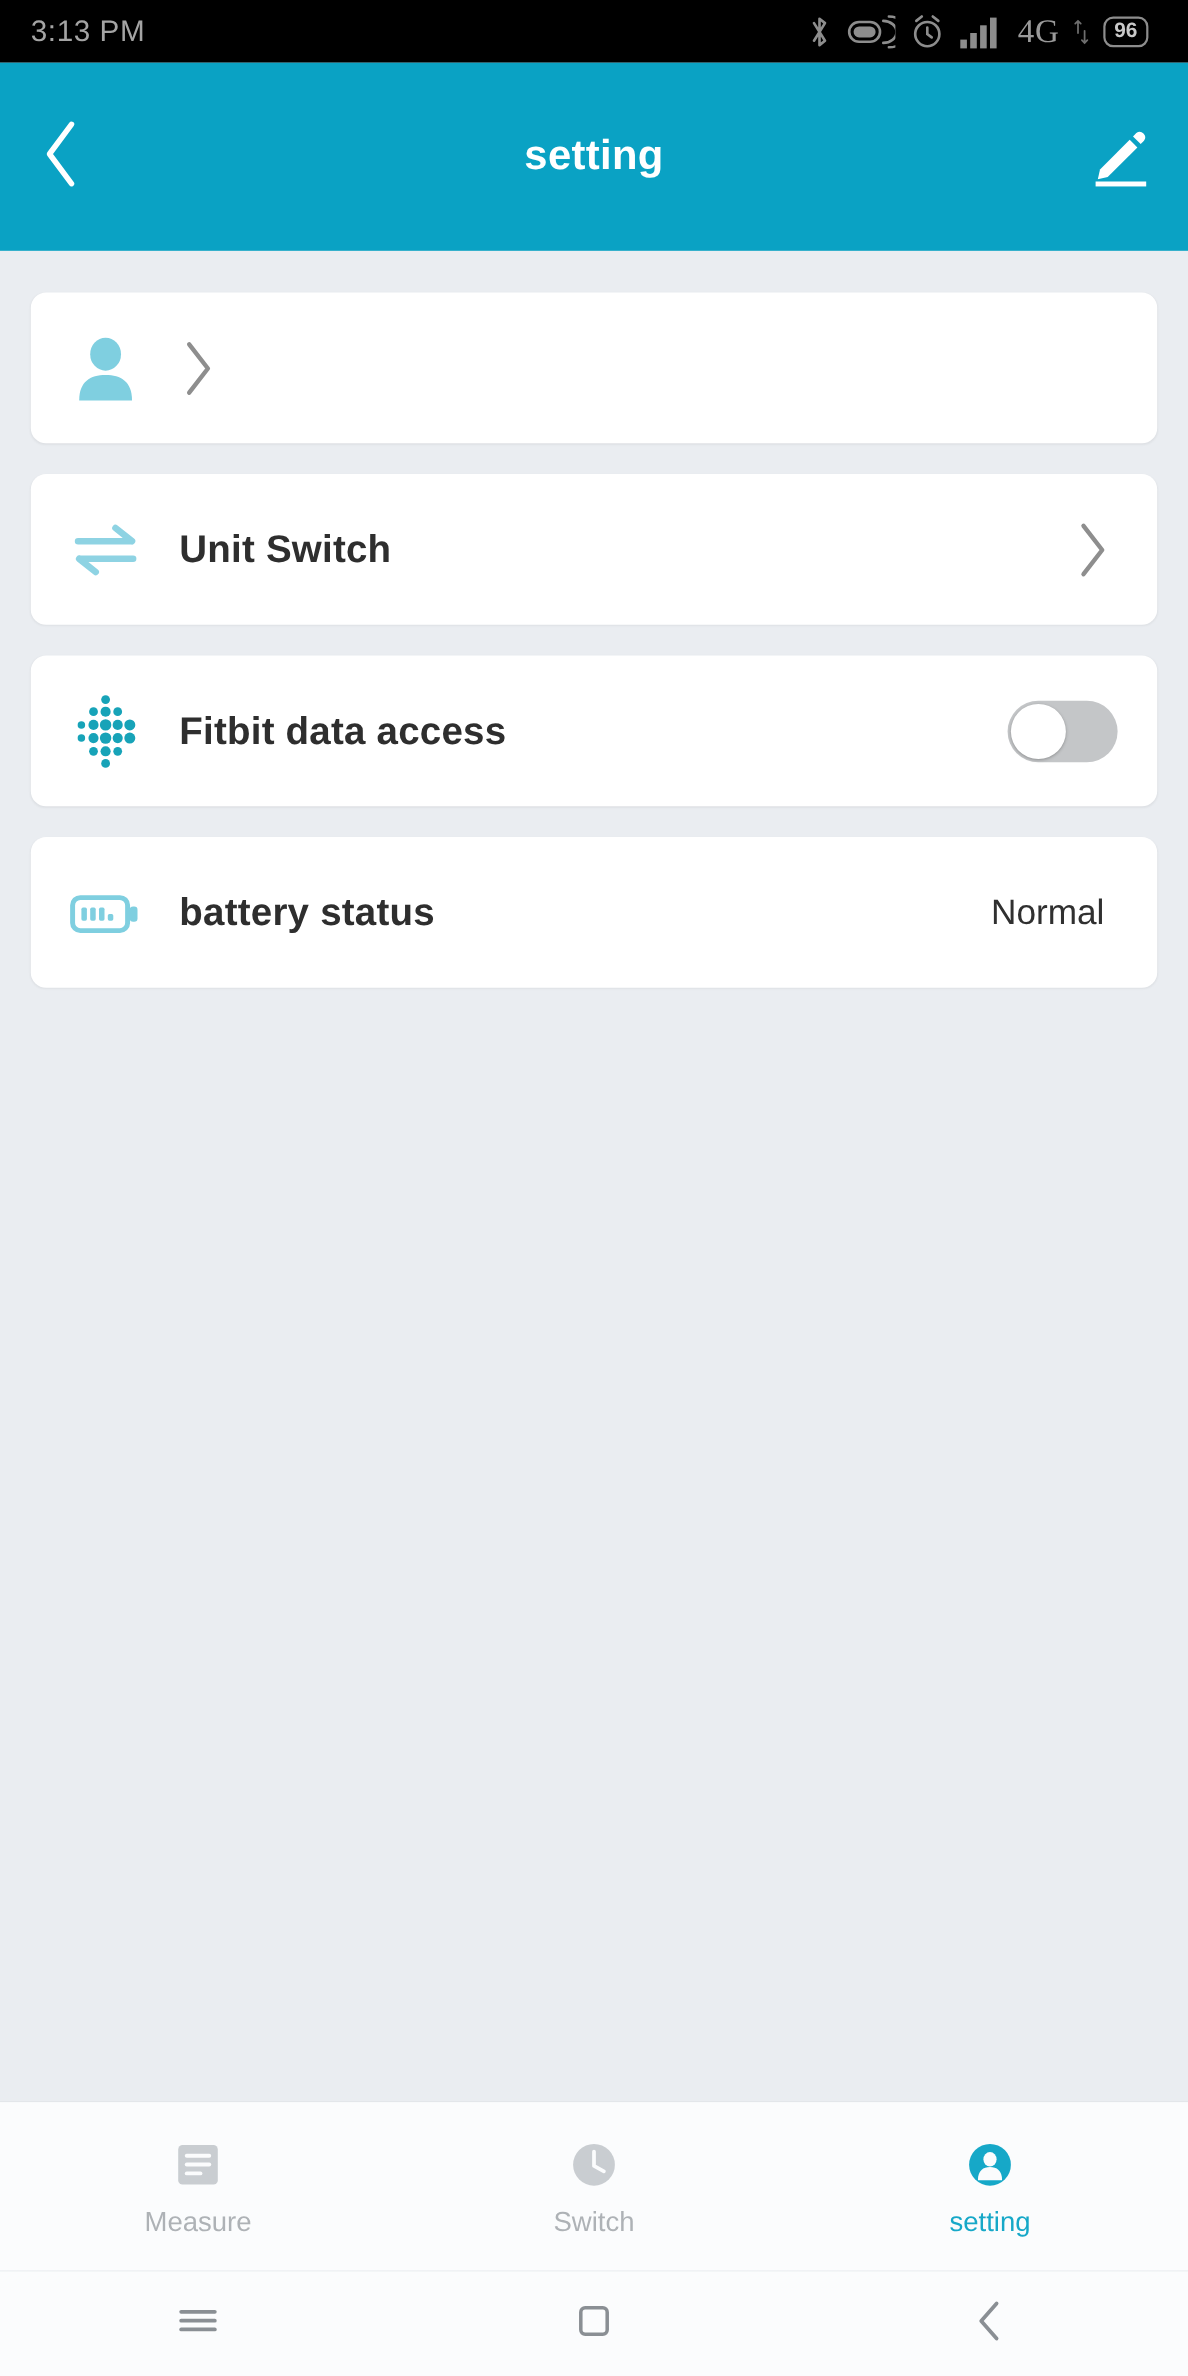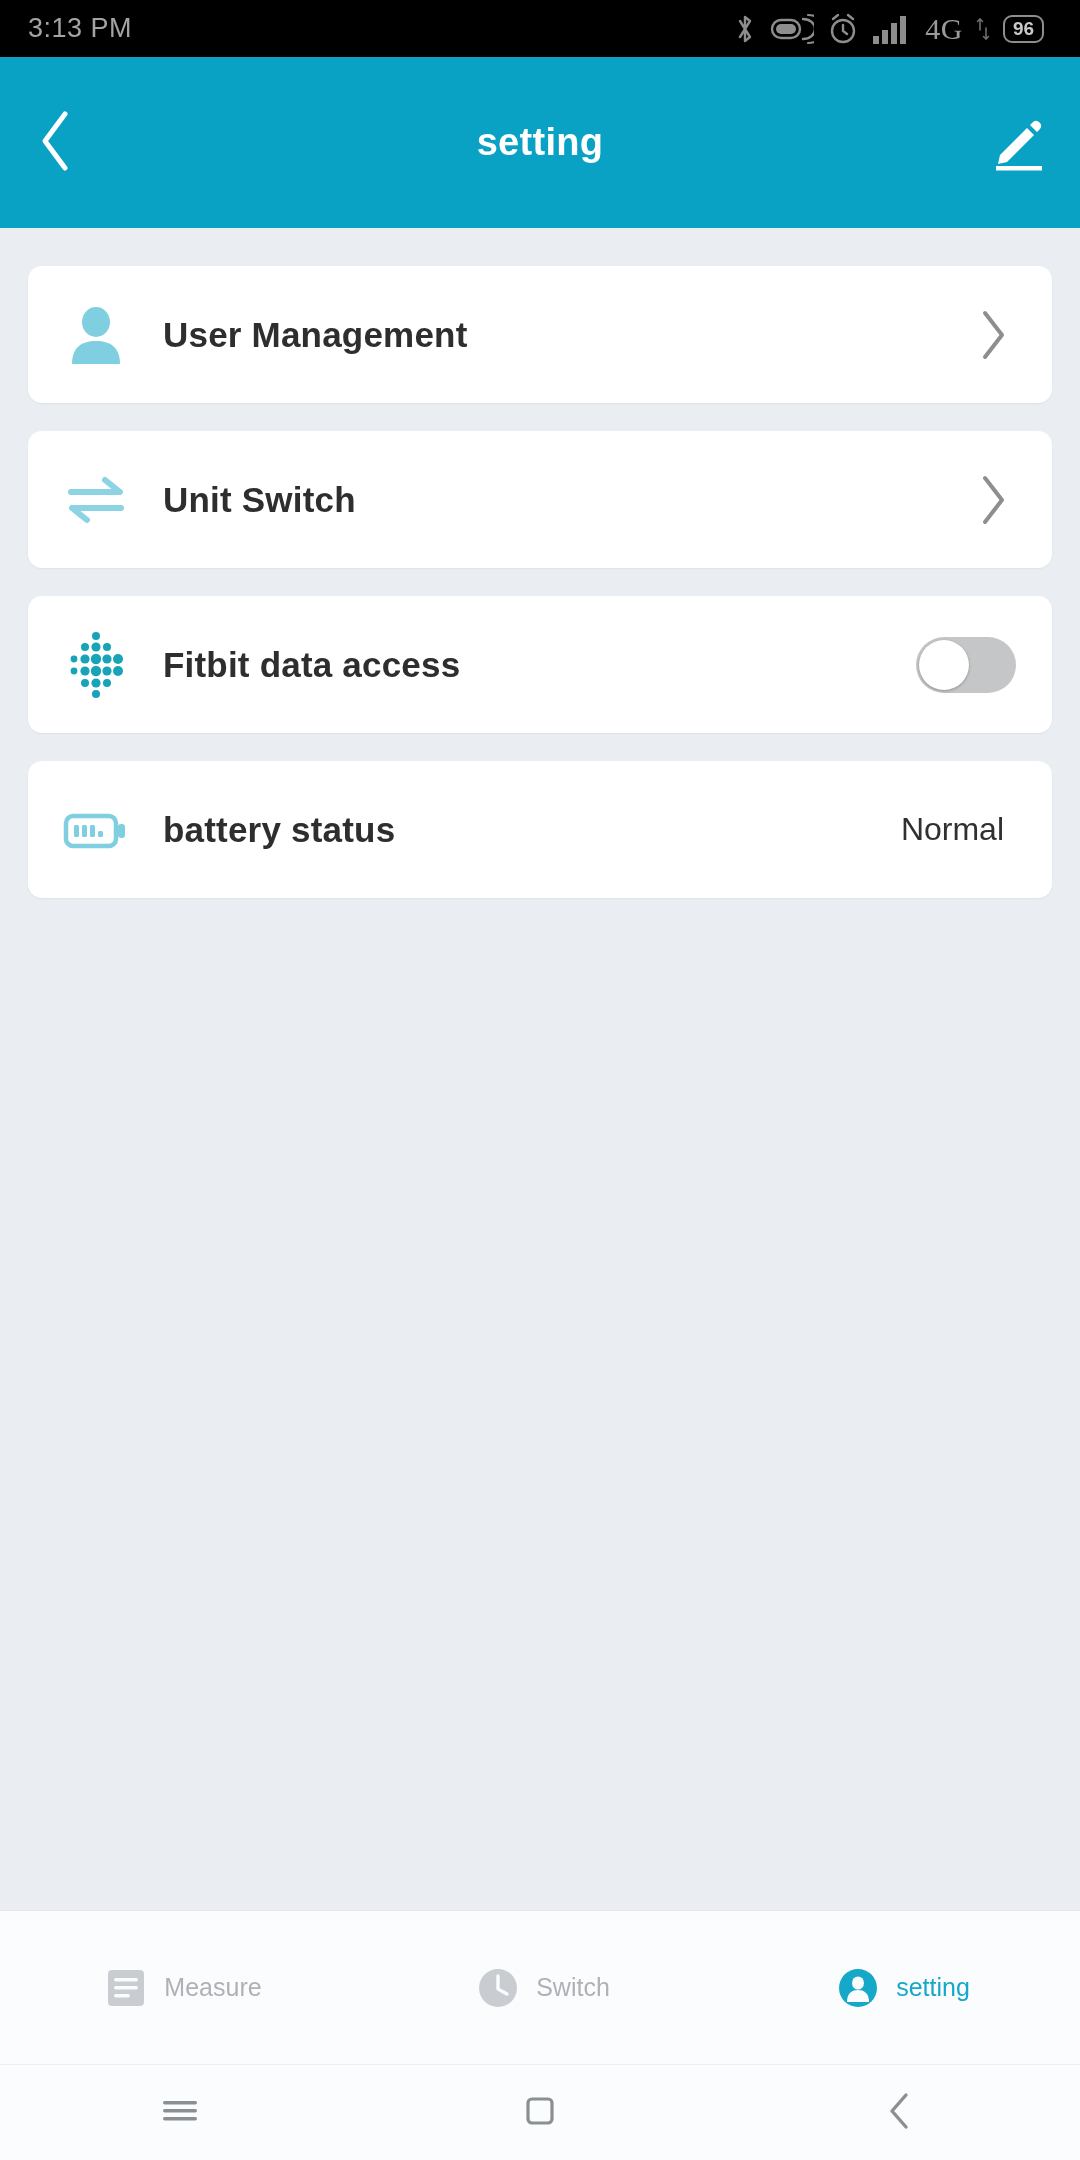--- a/index.html
+++ b/index.html
@@ -66,21 +66,21 @@
   .toggle .knob {
     position:absolute; left:3px; top:3px; width:50px; height:50px;
     border-radius:50%; background:#fff; box-shadow:0 1px 3px rgba(0,0,0,.28);
   }
 
   
   .tabbar {
     flex:0 0 154px; background:#fbfcfd; display:flex;
     border-top:1px solid #e3e6ea;
   }
-  .tab { flex:1 1 0; display:flex; flex-direction:row; align-items:center; justify-content:center; gap:10px; }
+  .tab { flex:1 1 0; display:flex; flex-direction:column; align-items:center; justify-content:center; gap:10px; }
   .tab-icon { width:56px; height:56px; display:flex; align-items:center; justify-content:center; }
   .tab-label { font-size:25px; color:#aeb2b6; }
   .tab.active .tab-label { color:#16a8c8; }
 
   
   .navbar {
     flex:0 0 96px; background:#fbfcfd; display:flex;
     align-items:center; justify-content:space-around;
     border-top:1px solid #eceff2;
   }
@@ -167,21 +167,20 @@
 
   <div class="content">
 
     <div class="card">
       <div class="card-icon">
         <svg width="66" height="66" viewBox="0 0 66 66">
           <ellipse cx="33" cy="20" rx="14" ry="15" fill="#7fcfe0"></ellipse>
           <path d="M9 62 C9 45 19 39 33 39 C47 39 57 45 57 62 Z" fill="#7fcfe0"></path>
         </svg>
       </div>
-      <div class="card-label">User Management</div>
       <div class="chev">
         <svg width="34" height="56" viewBox="0 0 34 56">
             <path d="M9 6 L26 28 L9 50" fill="none" stroke="#8e8e8e" stroke-width="4" stroke-linecap="round" stroke-linejoin="round"></path>
           </svg>
       </div>
     </div>
 
     <div class="card">
       <div class="card-icon">
         <svg width="66" height="60" viewBox="0 0 66 60">

